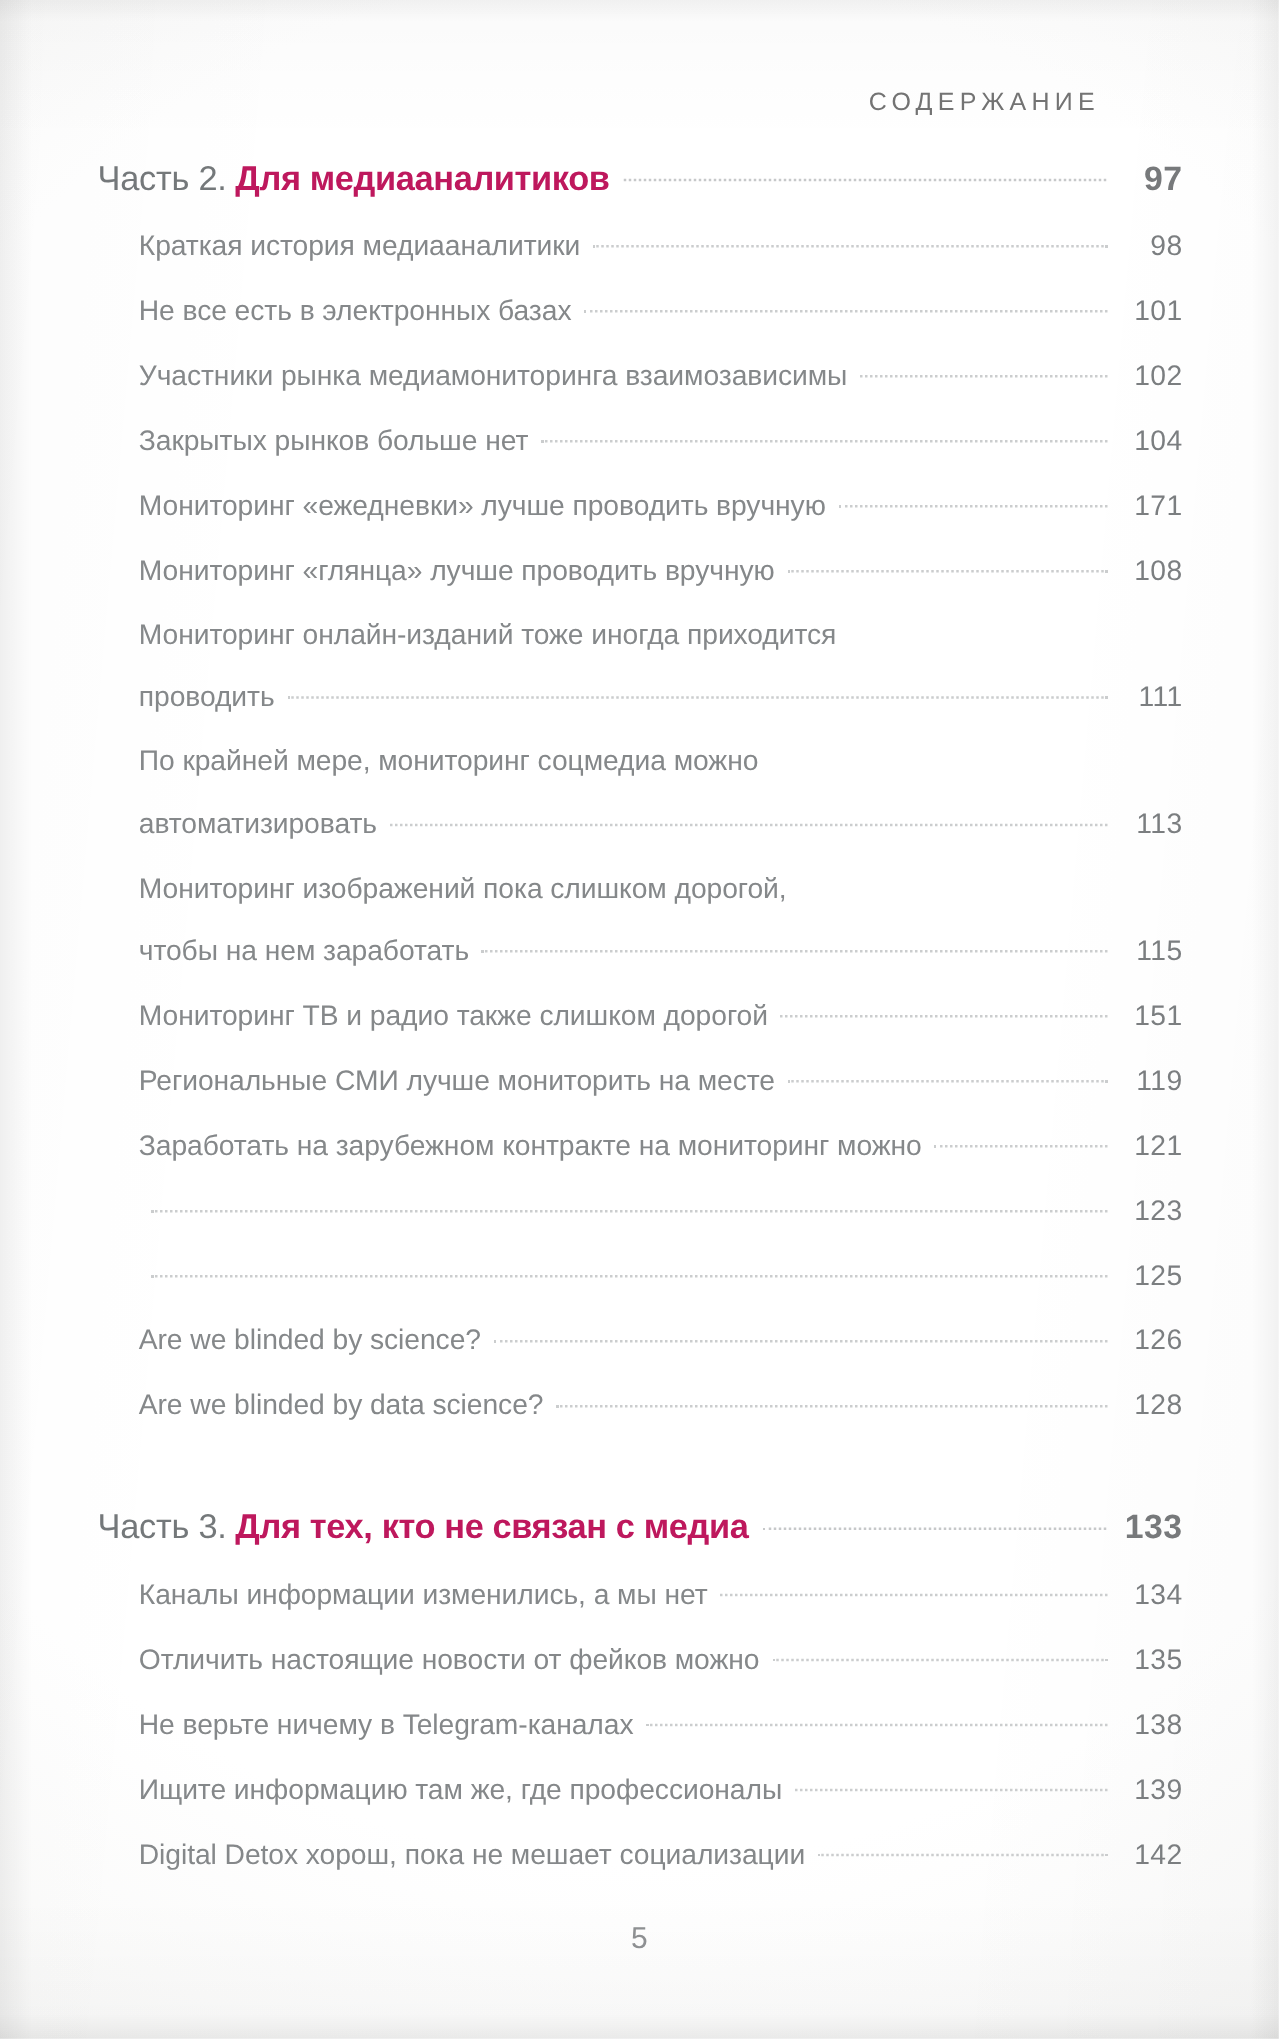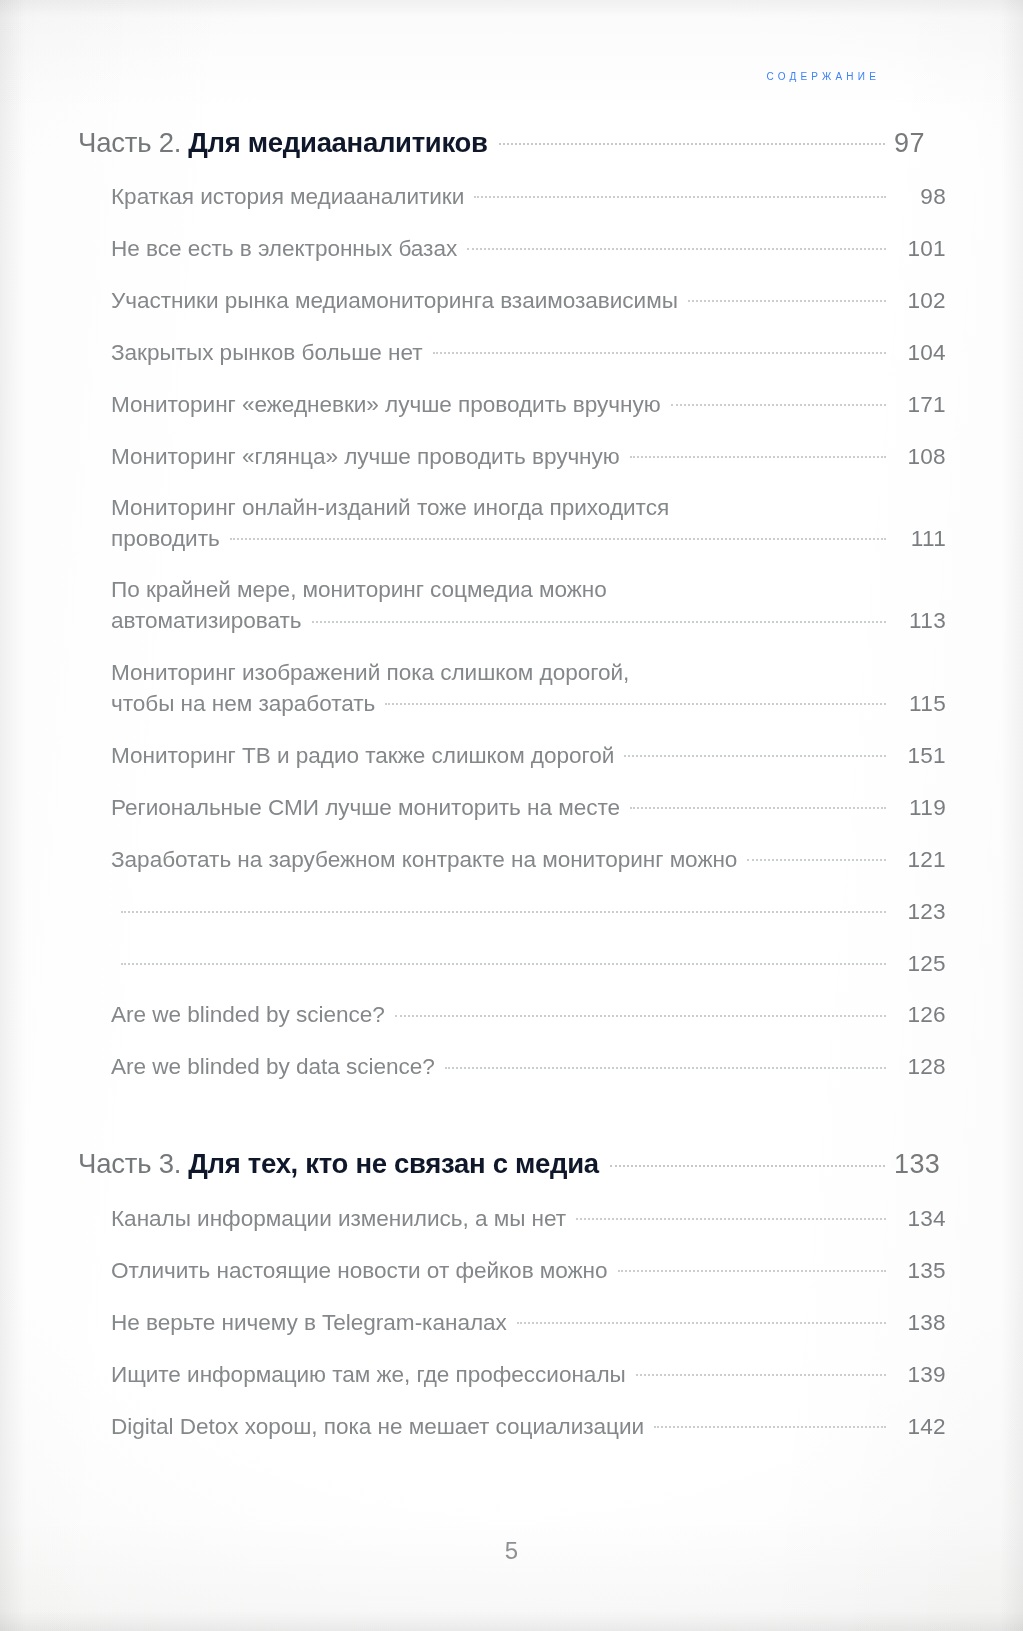--- a/index.html
+++ b/index.html
@@ -59,23 +59,23 @@
     height: 1631px;
   }
 
   
   .running-head {
     position: absolute;
     top: 71px;
     left: 0;
     width: 880px;
     text-align: right;
-    font-size: 10px;
+    font-size: 20px;
     letter-spacing: 4.2px;
-    color: #3b82f6;
+    color: #737373;
     font-weight: 400;
   }
 
   
   .toc {
     position: absolute;
     top: 124px;
     left: 78px;
     width: 868px;
   }
@@ -91,42 +91,43 @@
     line-height: 1.22;
     white-space: nowrap;
   }
   .part-row .part-prefix {
     font-weight: 400;
     color: #74787a;
     letter-spacing: -0.2px;
   }
   .part-row .part-title {
     font-weight: 700;
-    color: #0f172a;
+    color: #be185d;
     letter-spacing: -0.3px;
     margin-left: 7px;
   }
   .part-row .leader {
     flex: 1 1 auto;
     margin: 0 9px 0 11px;
     position: relative;
     height: 1em;
   }
   .part-row .leader::after {
     content: "";
     position: absolute;
     left: 0; right: 0;
     bottom: 0.24em;
     border-bottom: 2.3px dotted #c6c8c9;
   }
   .part-row .pageno {
-    font-weight: 400;
+    font-weight: 700;
     color: #77797b;
     font-size: 27px;
     min-width: 52px;
+    text-align: right;
     letter-spacing: 0.4px;
   }
 
   
   .entry {
     margin-top: 22px;
     padding-left: 33px;
     color: #85888a;
     font-size: 22.6px;
     line-height: 1.30;
@@ -157,21 +158,21 @@
   }
   .entry .pageno {
     color: #7b7e80;
     font-size: 22.6px;
     min-width: 52px;
     text-align: right;
     letter-spacing: 0.3px;
   }
   
   .entry .entry-line.cont {
-    margin-top: 1px;
+    margin-top: 20px;
   }
 
   .part-gap { height: 64px; }
 
   
   .folio {
     position: absolute;
     bottom: 66px;
     left: 0;
     width: 1023px;

